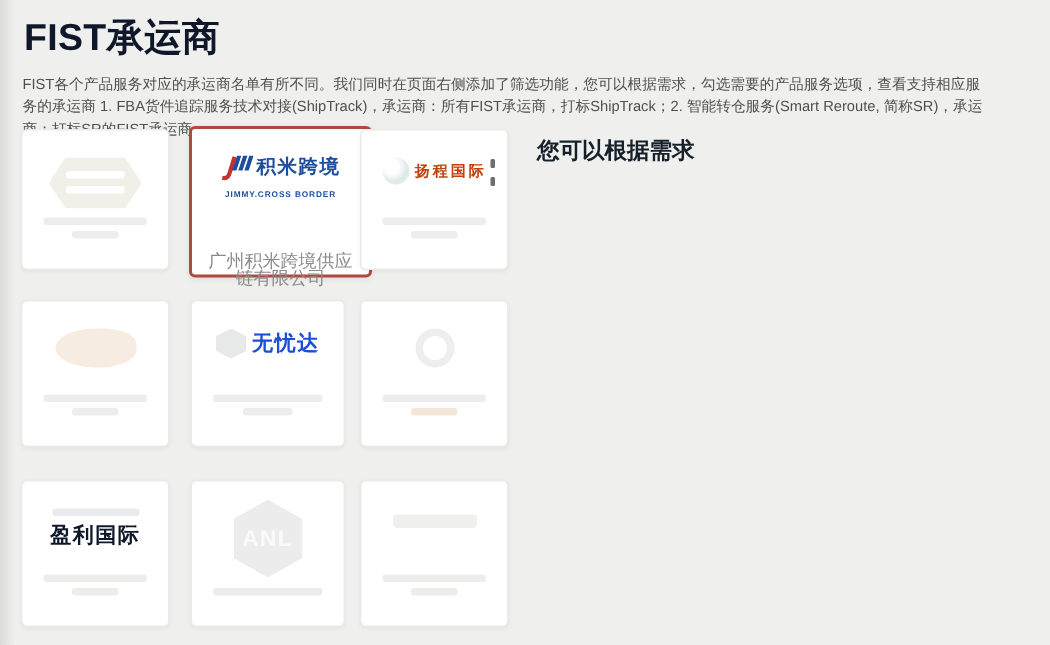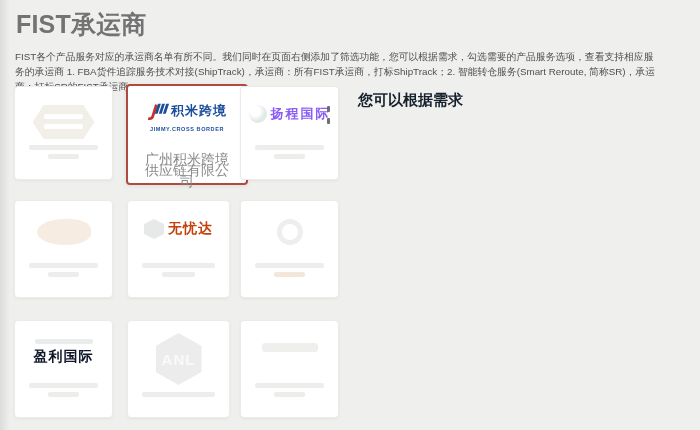--- a/index.html
+++ b/index.html
@@ -1,68 +1,68 @@
 <!DOCTYPE html>
 <html><head>
 <meta charset="utf-8">
 <style>
   html,body{margin:0;padding:0;background:#efefee;font-family:"Liberation Sans","DejaVu Sans",sans-serif;}
   .page{position:relative;width:700px;height:430px;background:#efefee;overflow:hidden;}
   .left-edge{position:absolute;left:0;top:0;width:10px;height:430px;
     background:linear-gradient(to right,#dcdcdb,#efefee);}
   .page-title{position:absolute;left:16px;top:8px;margin:0;font-size:25px;font-weight:bold;
-    color:#737373;letter-spacing:0.2px;}
+    color:#0f172a;letter-spacing:0.2px;}
   .page-desc{position:absolute;left:15px;top:49px;width:648px;margin:0;font-size:9.8px;
     line-height:15px;color:#4f4f4f;}
   
   .card{position:absolute;background:#ffffff;border:1px solid #ebebea;border-radius:4px;
     box-shadow:0 1px 3px rgba(0,0,0,0.05);box-sizing:border-box;display:flex;
     flex-direction:column;align-items:center;cursor:pointer;}
   .card.selected{border:2px solid #AE4A3F;box-shadow:0 1px 4px rgba(0,0,0,0.08);}
   .r1{top:86px;height:94px;}
   .r2{top:200px;height:98px;}
   .r3{top:320px;height:98px;}
   .c1{left:14px;width:99px;}
   .c2{left:127px;width:103px;}
   .c3{left:240px;width:99px;}
   .card.selected{left:126px;top:84px;width:122px;height:101px;}
   
   .jimmy-logo-row{display:flex;align-items:flex-start;gap:2px;margin-top:17px;}
   .jimmy-brand{font-size:13px;font-weight:bold;color:#1C4E9C;letter-spacing:1px;line-height:15px;}
   .jimmy-sub{font-size:5.5px;font-weight:bold;color:#1C4E9C;letter-spacing:0.6px;margin-top:1px;}
-  .jimmy-company{margin-top:22px;font-size:14px;line-height:11px;color:#8a8a8a;
+  .jimmy-company{margin-top:36px;font-size:12px;line-height:11px;color:#8a8a8a;
     text-align:center;width:82%;}
   
   .fade-lines{position:absolute;bottom:20px;left:0;right:0;display:flex;flex-direction:column;
     align-items:center;gap:4px;}
   .bar{height:5px;border-radius:2px;background:#ededec;}
   .bar.w-l{width:72%;}
   .bar.w-s{width:32%;}
   .bar.orange{background:#f3e7da;}
   .fade-word{font-weight:bold;white-space:nowrap;}
   
   .hex-wide{margin-top:18px;width:62px;height:34px;background:#f2efe9;
     clip-path:polygon(0 50%,18% 0,82% 0,100% 50%,82% 100%,18% 100%);position:relative;}
   .hex-wide::before,.hex-wide::after{content:"";position:absolute;left:18%;right:18%;height:5px;
     background:#ffffff;border-radius:2px;}
   .hex-wide::before{top:9px;} .hex-wide::after{top:19px;}
   
   .logo-row{display:flex;align-items:center;gap:4px;margin-top:18px;}
   .swirl{width:18px;height:18px;border-radius:50%;
     background:radial-gradient(circle at 35% 35%,#ffffff 28%,#dfe9e7 60%,#e9efed 100%);}
-  .yangcheng-text{font-size:13px;color:#8b5cf6;letter-spacing:2px;}
+  .yangcheng-text{font-size:10px;color:#c2410c;letter-spacing:2px;}
   .edge-marks{position:absolute;left:327px;top:106px;width:4px;height:20px;}
   .edge-marks::before,.edge-marks::after{content:"";position:absolute;left:0;width:3px;height:6px;
     background:#6b6f72;border-radius:1px;}
   .edge-marks::before{top:0;} .edge-marks::after{top:12px;}
   
   .warm-logo{margin-top:18px;width:54px;height:26px;background:#f6ece1;border-radius:50% 40% 45% 50%;}
   
   .boxicon{width:20px;height:20px;background:#e7e8e8;clip-path:polygon(50% 0,100% 25%,100% 75%,50% 100%,0 75%,0 25%);}
-  .wuyouda-text{font-size:14px;color:#c2410c;letter-spacing:1px;}
+  .wuyouda-text{font-size:14px;color:#1d4ed8;letter-spacing:1px;}
   
   .ring{margin-top:18px;width:26px;height:26px;border-radius:50%;border:5px solid #eeeeee;box-sizing:border-box;}
   
   .yingli-caps{margin-top:18px;width:58px;height:5px;border-radius:2px;background:#e9ebec;}
   .yingli-text{margin-top:4px;font-size:14px;color:#0f172a;letter-spacing:1px;}
   
   .hex-tall{margin-top:12px;width:46px;height:52px;background:#ececec;
     clip-path:polygon(50% 0,100% 25%,100% 75%,50% 100%,0 75%,0 25%);
     display:flex;align-items:center;justify-content:center;}
   .anl-text{font-size:15px;color:#fafafa;letter-spacing:1px;}

